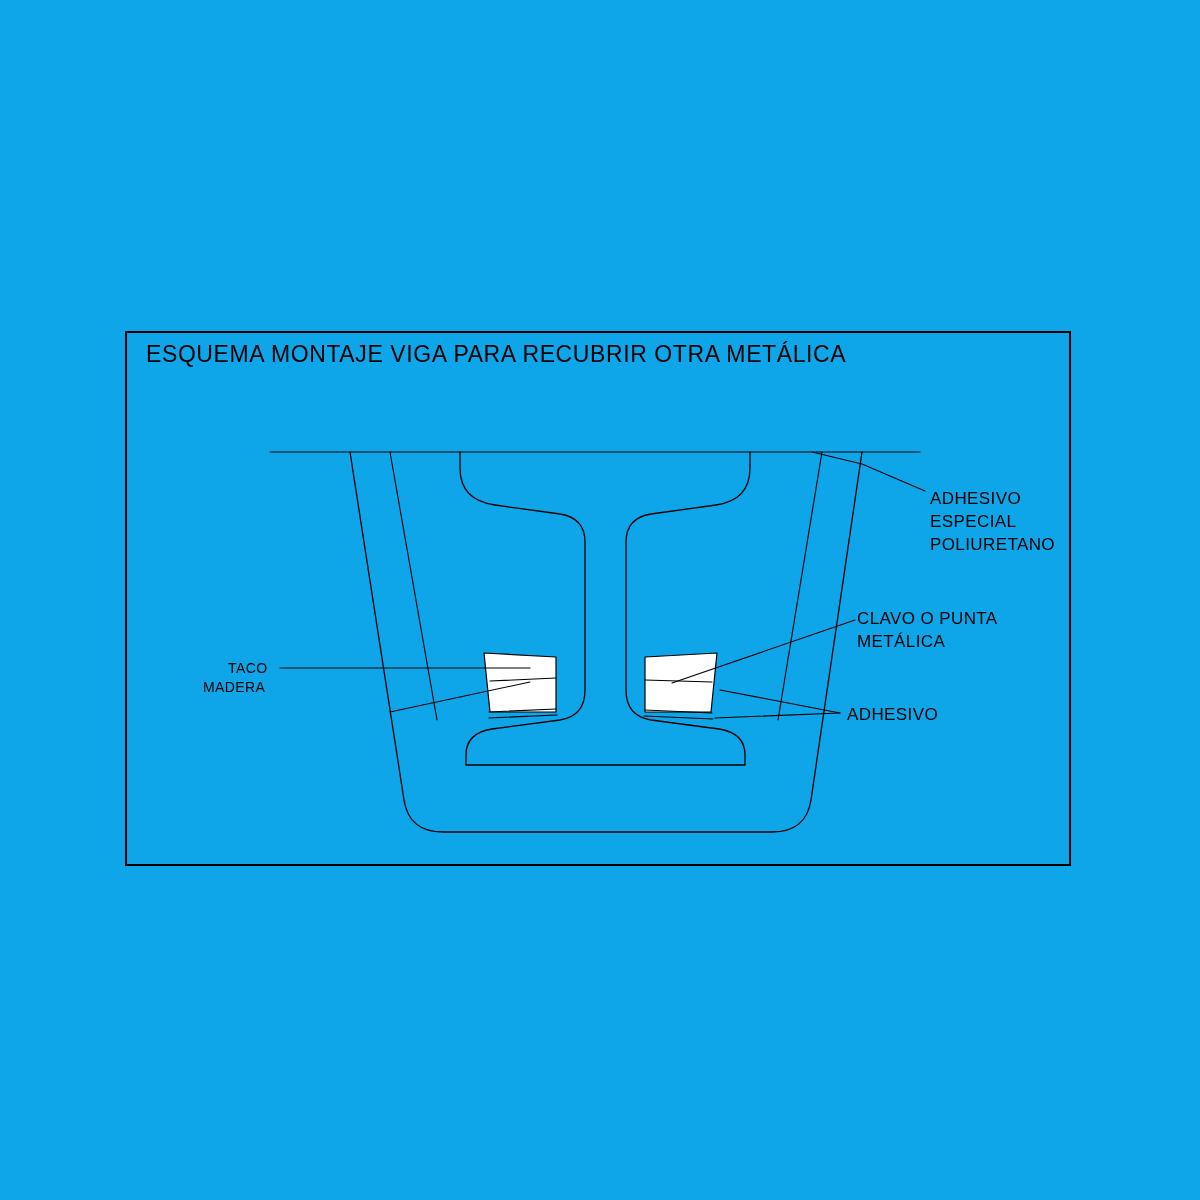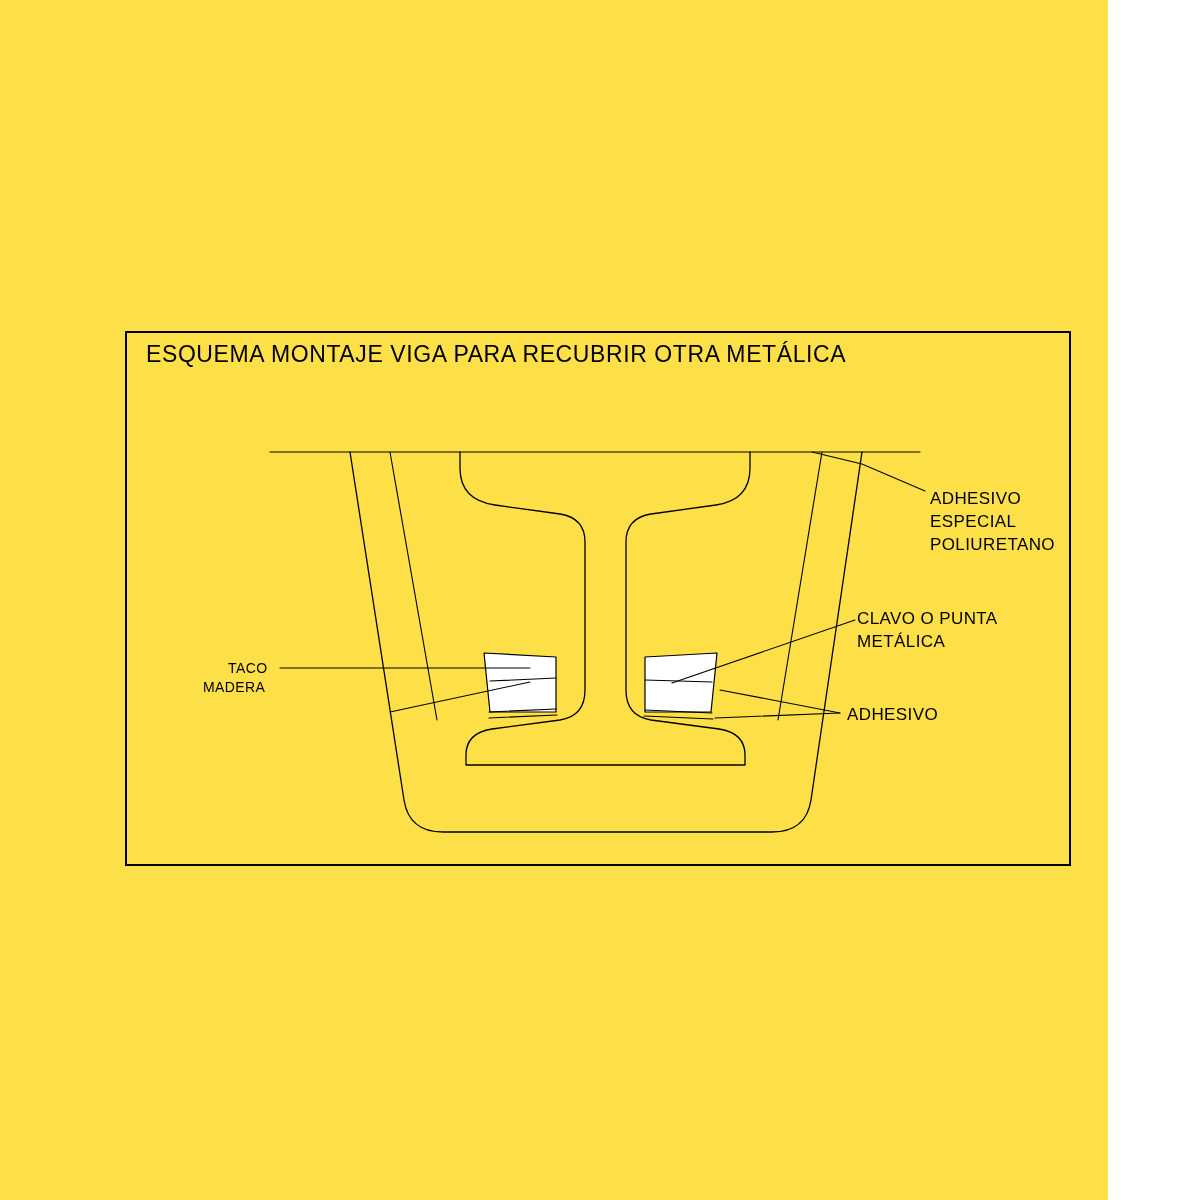--- a/index.html
+++ b/index.html
@@ -9,23 +9,23 @@
   }
   body {
     width: 1200px;
     height: 1200px;
     font-family: "Liberation Sans", sans-serif;
     color: #000000;
     overflow: hidden;
   }
   #canvas {
     position: relative;
-    width: 1108px;
+    width: 1200px;
     height: 1200px;
-    background: #fde047;
+    background: #0ea5e9;
   }
   svg#drawing {
     position: absolute;
     left: 0;
     top: 0;
     width: 1200px;
     height: 1200px;
   }
   .frame-rect {
     fill: none;

